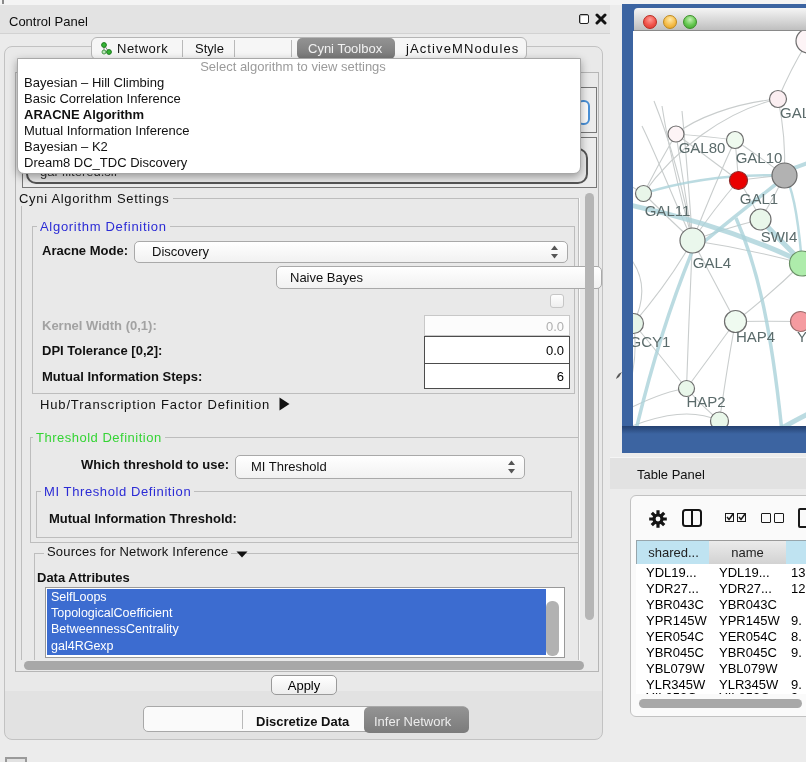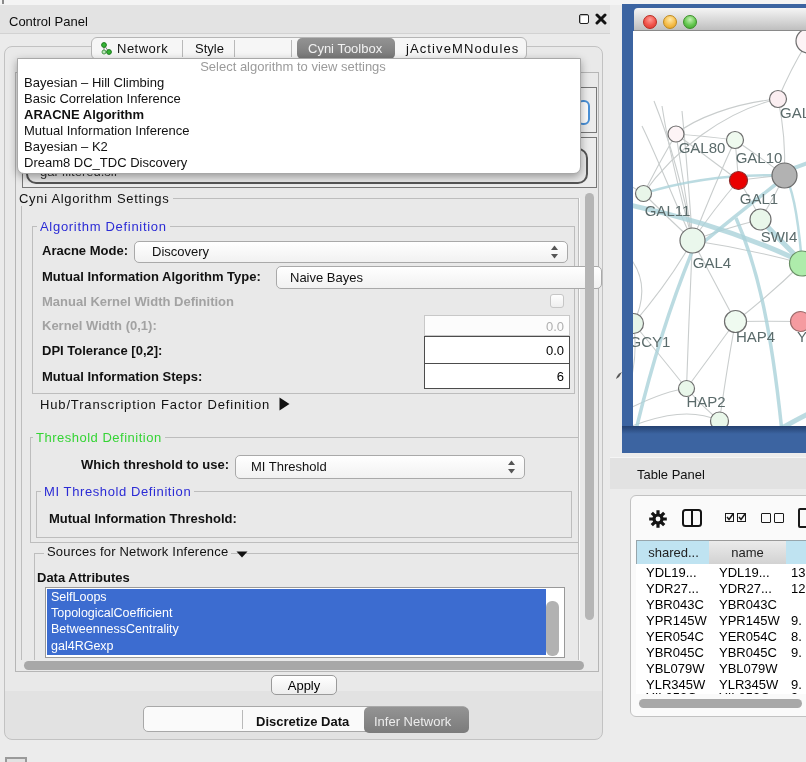--- a/index.html
+++ b/index.html
@@ -70,30 +70,28 @@
 
   <div class="abs b13" style="left:42px;top:238px;">Aracne Mode:</div>
   <div class="abs" style="left:134px;top:236px;width:432px;height:20px;background:linear-gradient(#ffffff,#f1f1f1);border:1px solid #a9a9a9;border-radius:5px;">
     <div class="abs r13" style="left:17px;top:2px;">Discovery</div>
     <svg class="abs" style="right:8px;top:3px;" width="9" height="14" viewBox="0 0 9 14">
         <path d="M4.5 0.5 L8 5 L1 5 Z" fill="#555"></path>
         <path d="M4.5 13.5 L8 9 L1 9 Z" fill="#555"></path>
       </svg>
   </div>
 
-  <div class="abs b13" style="left:42px;top:264px;">Mutual Information Algorithm Type:</div>
   <div class="abs" style="left:276px;top:260.5px;width:290px;height:21px;background:linear-gradient(#ffffff,#f1f1f1);border:1px solid #a9a9a9;border-radius:5px;padding-left:34px;">
     <div class="abs r13" style="left:13px;top:3px;">Naive Bayes</div>
     <svg class="abs" style="right:8px;top:4px;" width="9" height="14" viewBox="0 0 9 14">
         <path d="M4.5 0.5 L8 5 L1 5 Z" fill="#555"></path>
         <path d="M4.5 13.5 L8 9 L1 9 Z" fill="#555"></path>
       </svg>
   </div>
 
-  <div class="abs b13" style="left:42px;top:289px;color:#a2a2a2;">Manual Kernel Width Definition</div>
   <div class="abs" style="left:550px;top:289px;width:12px;height:12px;border:1px solid #c6c6c6;border-radius:3px;background:linear-gradient(#fefefe,#eee);"></div>
 
   <div class="abs b13" style="left:42px;top:313px;color:#a2a2a2;">Kernel Width (0,1):</div>
   <div class="abs" style="left:424px;top:310px;width:146px;height:21px;background:#fcfcfc;border:1px solid #c8c8c8;font-size:13px;color:#b0b0b0;text-align:right;line-height:21px;padding-right:5px;box-sizing:border-box;">0.0</div>
 
   <div class="abs b13" style="left:42px;top:338px;">DPI Tolerance [0,2]:</div>
   <div class="abs" style="left:424px;top:331px;width:146px;height:28px;background:#fff;border:1px solid #4c4c4c;font-size:13px;color:#000;text-align:right;line-height:28px;padding-right:5px;box-sizing:border-box;">0.0</div>
 
   <div class="abs b13" style="left:42px;top:364px;">Mutual Information Steps:</div>
   <div class="abs" style="left:424px;top:358px;width:146px;height:26px;background:#fff;border:1px solid #4c4c4c;font-size:13px;color:#000;text-align:right;line-height:26px;padding-right:5px;box-sizing:border-box;">6</div>

